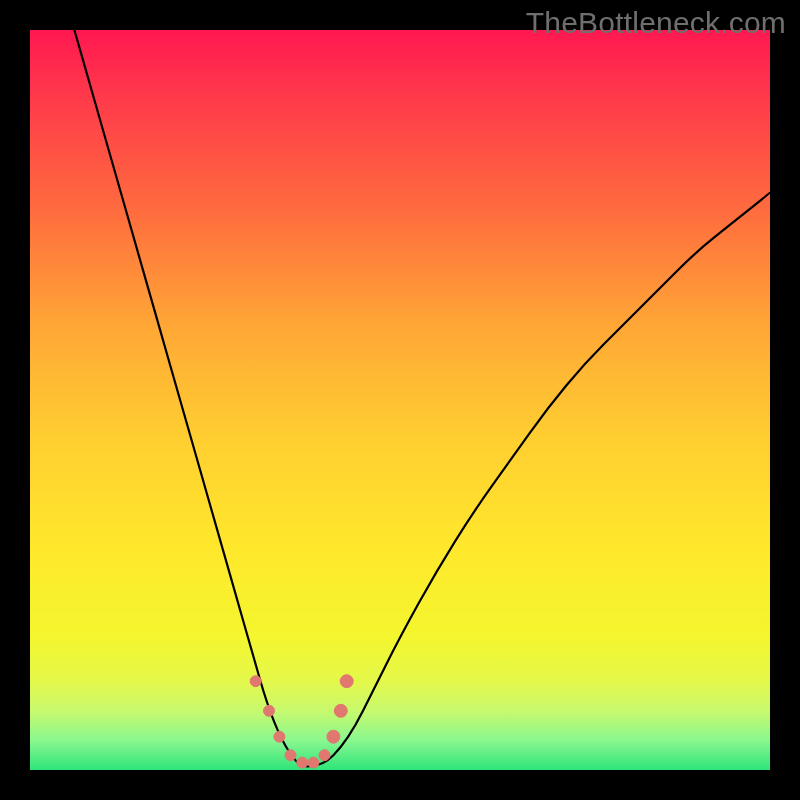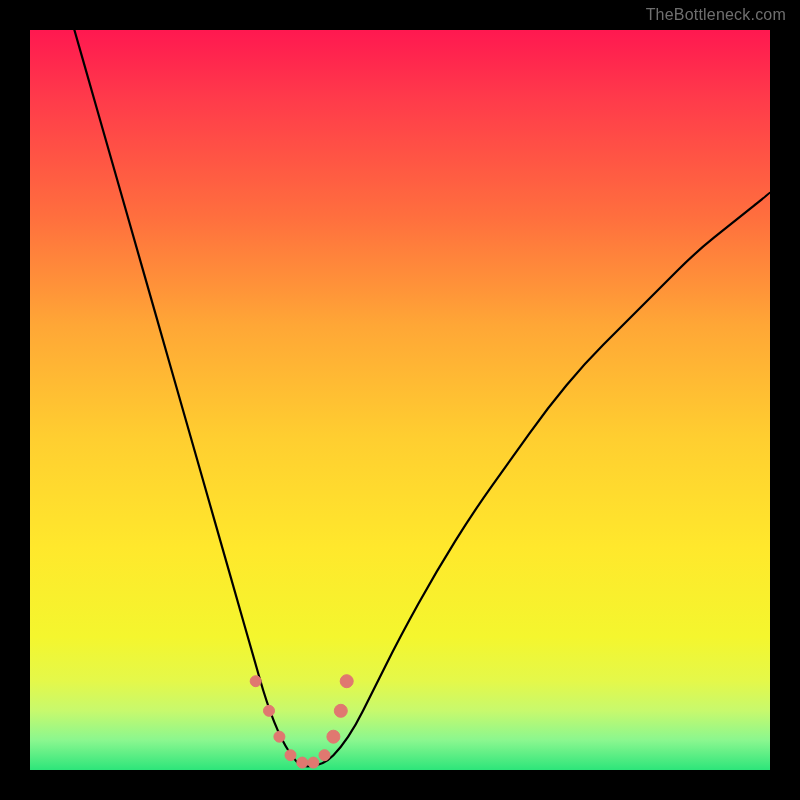--- a/index.html
+++ b/index.html
@@ -38,21 +38,21 @@
       #c7f96d 92%,
       #8af78f 96%,
       #2de57a 100%
     );
   }
   .watermark {
     position: absolute;
     top: 6px;
     right: 14px;
     color: #6f6f6f;
-    font-size: 16px;
+    font-size: 30px;
     font-weight: 500;
     letter-spacing: 0.2px;
     user-select: none;
   }
   svg.curve {
     position: absolute;
     left: 0;
     top: 0;
     width: 740px;
     height: 740px;

